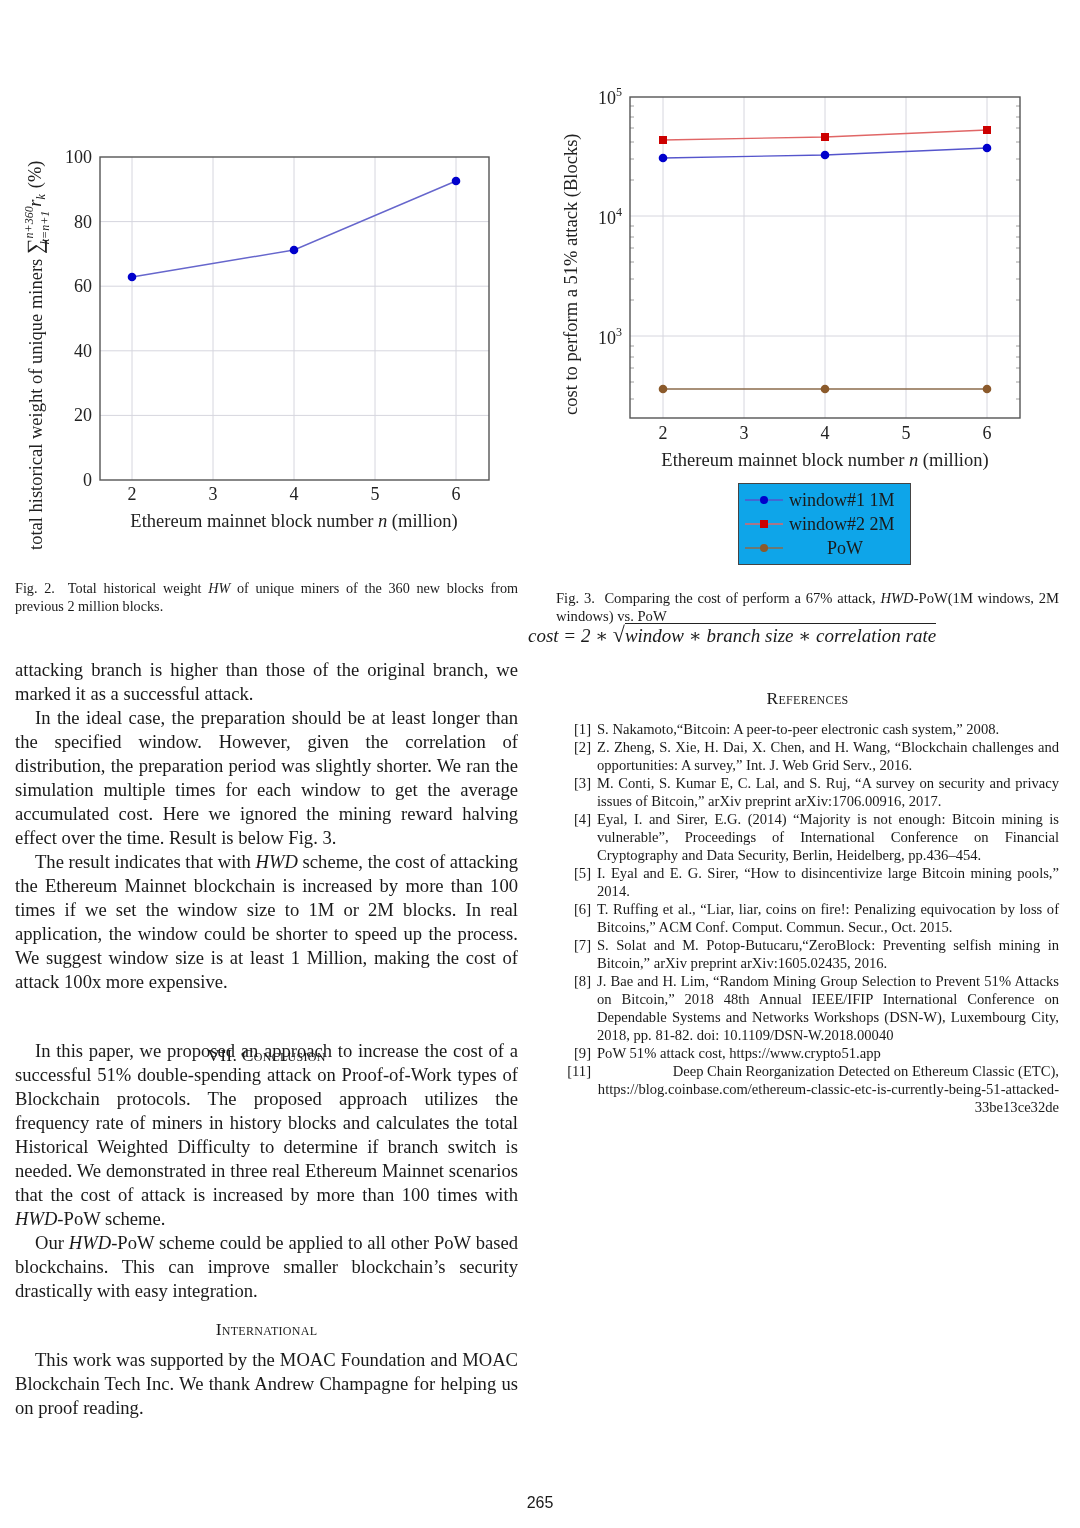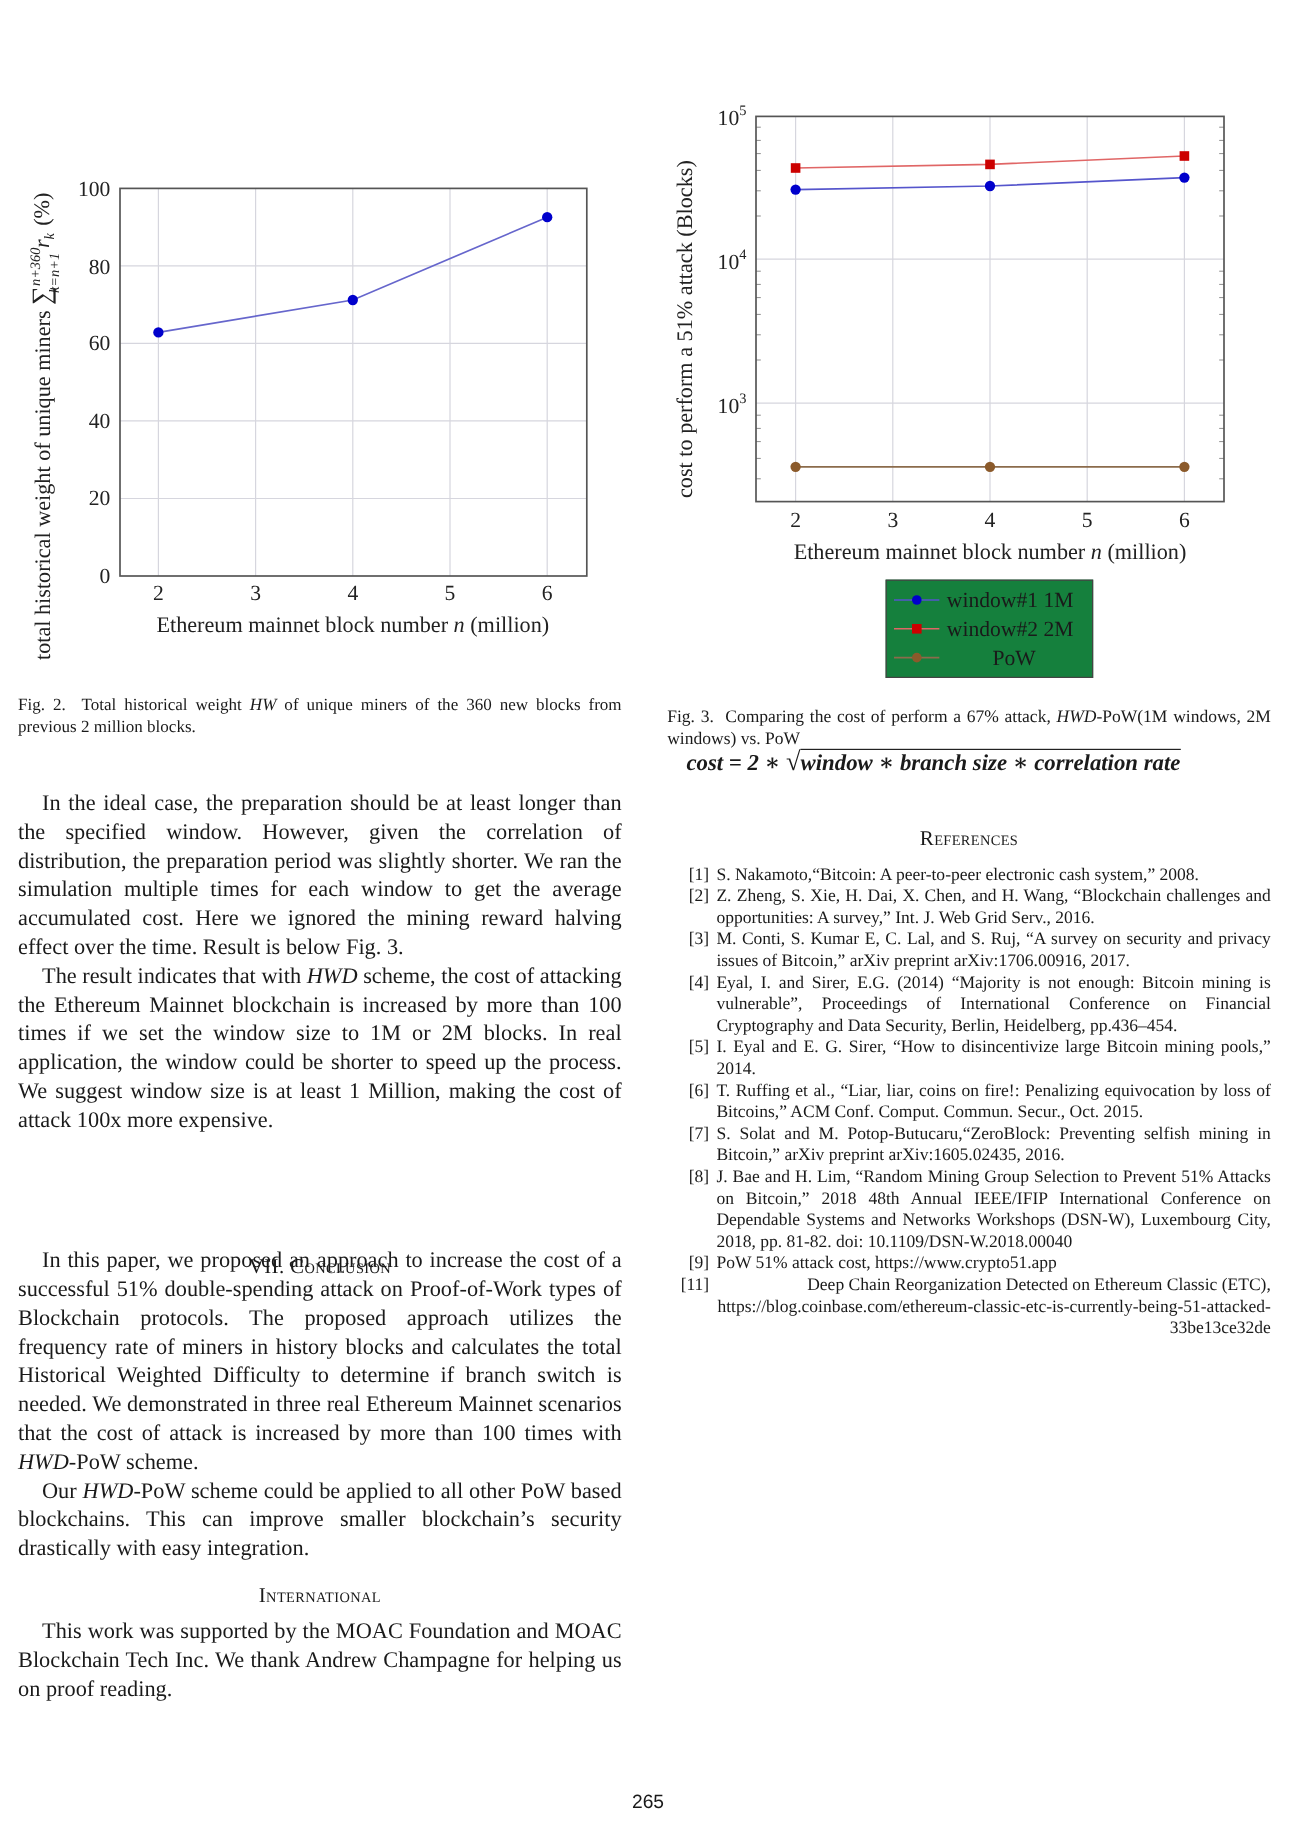--- a/index.html
+++ b/index.html
@@ -12,21 +12,21 @@
   .body-text p { margin:0; text-indent:20px; }
   .body-text p.noindent { text-indent:0; }
   .section-head { font-size:17.5px; text-align:center; letter-spacing:0.3px; font-variant:small-caps; }
   .refs { font-size:14.6px; line-height:18px; }
   .ref { display:flex; text-align:justify; }
   .ref .num { width:38px; flex:none; text-align:right; padding-right:6px; }
   .ref .txt { flex:1; }
   .ital { font-style:italic; }
   .formula { font-family:"Liberation Serif","DejaVu Serif",serif; font-style:italic; font-size:19px; }
   .page-num { font-family:"Liberation Sans","DejaVu Sans",sans-serif; font-size:16px; }
-  .legend { border:1.5px solid #444; background:#15803d; padding:4px 10px 4px 6px; font-size:18px; line-height:24px; }
+  .legend { border:1.5px solid #444; background:#0ea5e9; padding:4px 10px 4px 6px; font-size:18px; line-height:24px; }
   .legend-row { display:flex; align-items:center; }
   .legend-row svg { margin-right:6px; }
 </style>
 </head>
 <body>
 
 <div class="abs" style="left:0;top:80px;width:540px;height:480px;">
   <svg width="540" height="480">
 
     <g stroke="#d6d6de" stroke-width="1">
@@ -177,25 +177,26 @@
         <line x1="0" y1="6" x2="38" y2="6" stroke="#8b6b4b" stroke-width="1.3"></line>
         <circle cx="19" cy="6" r="4" fill="#8b5a2b"></circle>
       </svg>
     <span style="padding-left:38px;">PoW</span>
   </div>
 </div>
 
 <div class="abs caption" style="left:556px;top:589px;width:503px;font-size:14.6px;">
   <span>Fig. 3.</span>&nbsp; <span>Comparing the cost of perform a 67% attack,</span> <span class="ital">HWD</span><span>-PoW(1M windows, 2M windows) vs. PoW</span>
 </div>
-<div class="abs formula" style="left:572px;top:622px;width:460px;white-space:nowrap;font-weight:bold;">
+<div class="abs formula" style="left:528px;top:622px;width:460px;white-space:nowrap;">
   <span>cost = 2 ∗ </span><span style="font-style:normal;font-size:22px;">√</span><span style="border-top:1.3px solid #222;padding-top:1px;">window ∗ branch size ∗ correlation rate</span>
 </div>
 
 <div class="abs body-text" style="left:15px;top:658px;width:503px;">
+  <p class="noindent">attacking branch is higher than those of the original branch, we marked it as a successful attack.</p>
   <p>In the ideal case, the preparation should be at least longer than the specified window. However, given the correlation of distribution, the preparation period was slightly shorter. We ran the simulation multiple times for each window to get the average accumulated cost. Here we ignored the mining reward halving effect over the time. Result is below Fig. 3.</p>
   <p><span>The result indicates that with</span> <span class="ital">HWD</span> <span>scheme, the cost of attacking the Ethereum Mainnet blockchain is increased by more than 100 times if we set the window size to 1M or 2M blocks. In real application, the window could be shorter to speed up the process. We suggest window size is at least 1 Million, making the cost of attack 100x more expensive.</span></p>
 </div>
 
 <div class="abs section-head" style="left:15px;top:1009px;width:503px;margin-top:36px;">VII. Conclusion</div>
 
 <div class="abs body-text" style="left:15px;top:1039px;width:503px;">
   <p><span>In this paper, we proposed an approach to increase the cost of a successful 51% double-spending attack on Proof-of-Work types of Blockchain protocols. The proposed approach utilizes the frequency rate of miners in history blocks and calculates the total Historical Weighted Difficulty to determine if branch switch is needed. We demonstrated in three real Ethereum Mainnet scenarios that the cost of attack is increased by more than 100 times with</span> <span class="ital">HWD</span><span>-PoW scheme.</span></p>
   <p><span>Our</span> <span class="ital">HWD</span><span>-PoW scheme could be applied to all other PoW based blockchains. This can improve smaller blockchain’s security drastically with easy integration.</span></p>
 </div>

